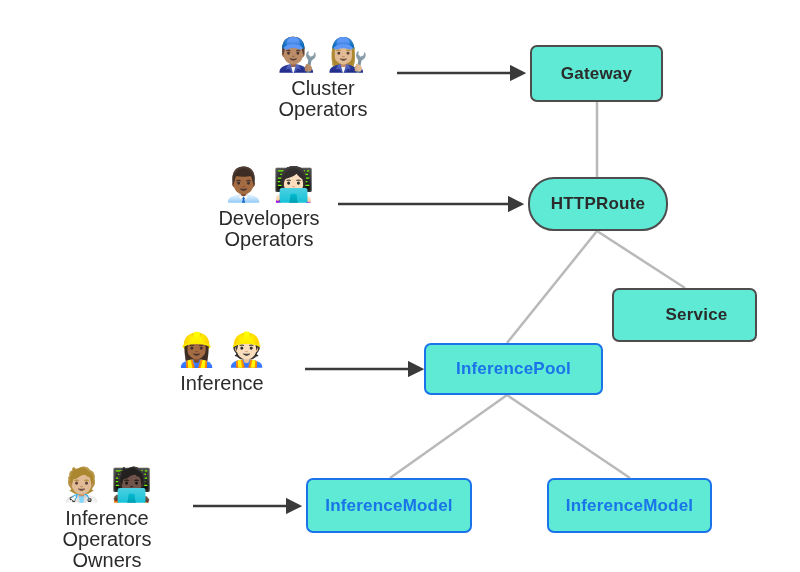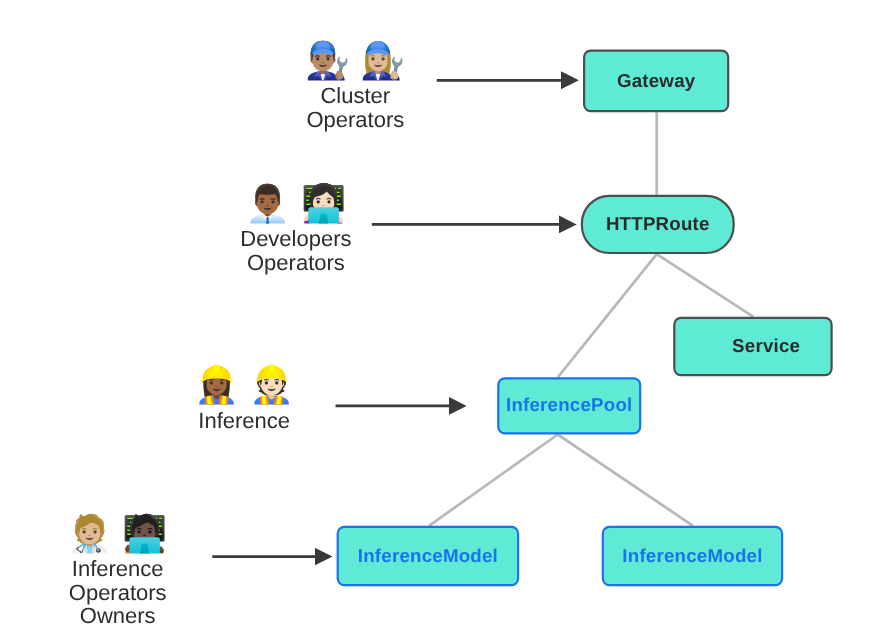--- a/index.html
+++ b/index.html
@@ -54,21 +54,21 @@
   }
   .persona .caption {
     font-size: 20px;
     line-height: 21px;
     margin-top: 1px;
   }
   
   .n-gateway   { left: 530px; top: 45px;  width: 133px; height: 57px; }
   .n-httproute { left: 528px; top: 177px; width: 140px; height: 54px; border-radius: 26px; }
   .n-service   { left: 612px; top: 288px; width: 145px; height: 54px; padding-left: 24px; }
-  .n-pool      { left: 452px; top: 343px; width: 131px; height: 52px; text-align: right; }
+  .n-pool      { left: 424px; top: 343px; width: 179px; height: 52px; text-align: right; }
   .n-model-l   { left: 306px; top: 478px; width: 166px; height: 55px; }
   .n-model-r   { left: 547px; top: 478px; width: 165px; height: 55px; }
   
   .p-cluster   { left: 248px; top: 33px;  width: 150px; }
   .p-appdev    { left: 199px; top: 163px; width: 140px; }
   .p-platform  { left: 137px; top: 328px; width: 170px; }
   .p-workload  { left: 27px;  top: 463px; width: 160px; }
 </style>
 </head>
 <body>

